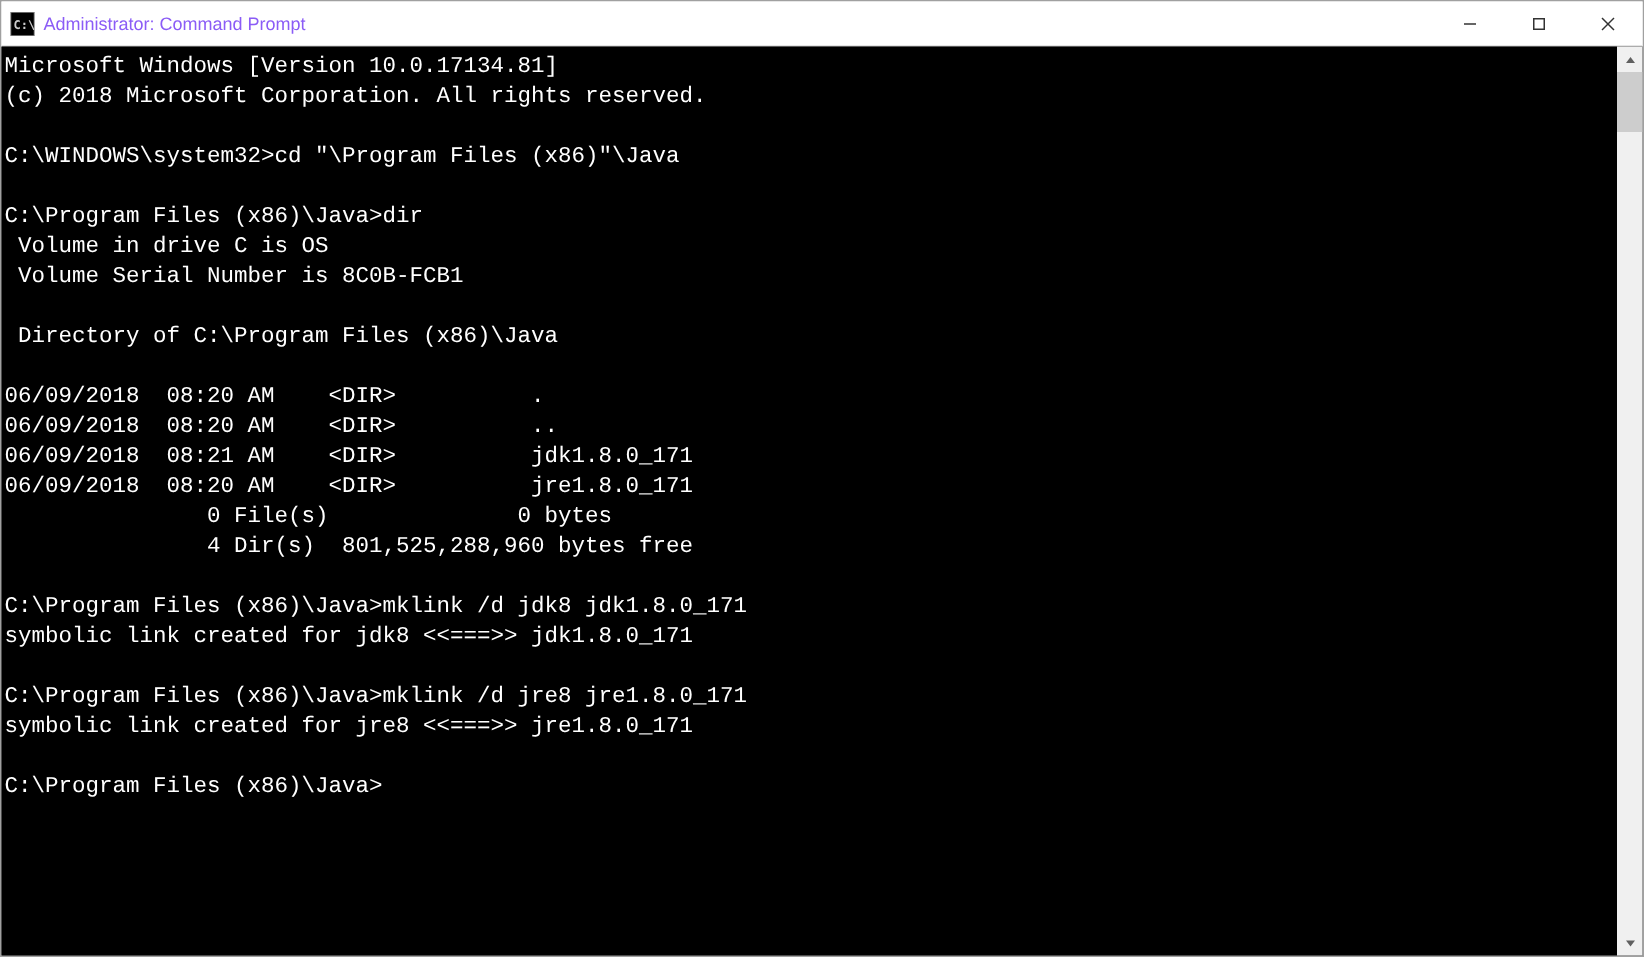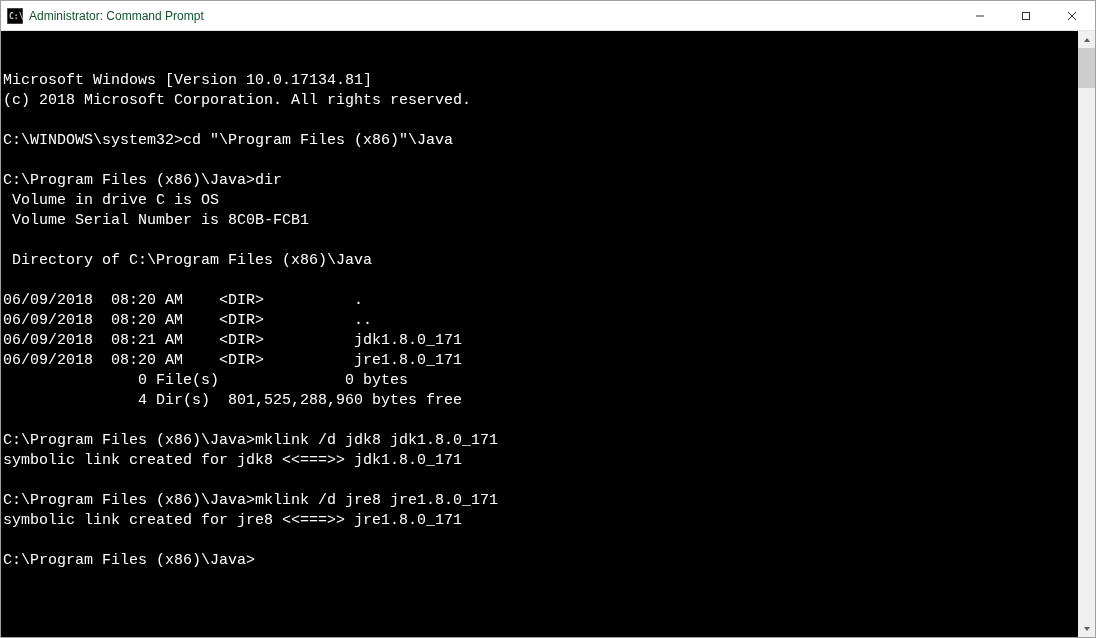--- a/index.html
+++ b/index.html
@@ -38,21 +38,21 @@
       margin-right: 6px;
       display: inline-flex;
       align-items: center;
       justify-content: center;
     }
     .app-icon svg {
       width: 16px;
       height: 16px;
     }
     .title-text {
-      color: #14532d;
+      color: #8b5cf6;
       font-size: 12px;
       flex: 0 0 auto;
     }
     .title-spacer {
       flex: 1 1 auto;
     }
     .win-controls {
       display: flex;
       height: 100%;
     }
@@ -76,21 +76,20 @@
     .terminal {
       flex: 1 1 auto;
       background: #000;
       color: #ffffff;
       font-family: Consolas, "Courier New", monospace;
       font-size: 15px;
       line-height: 20px;
       padding: 4px 2px;
       white-space: pre;
       overflow: hidden;
-      margin-top: 36px;
     }
     .scrollbar {
       width: 17px;
       background: #f0f0f0;
       position: relative;
       display: flex;
       flex-direction: column;
     }
     .sb-btn {
       width: 17px;

